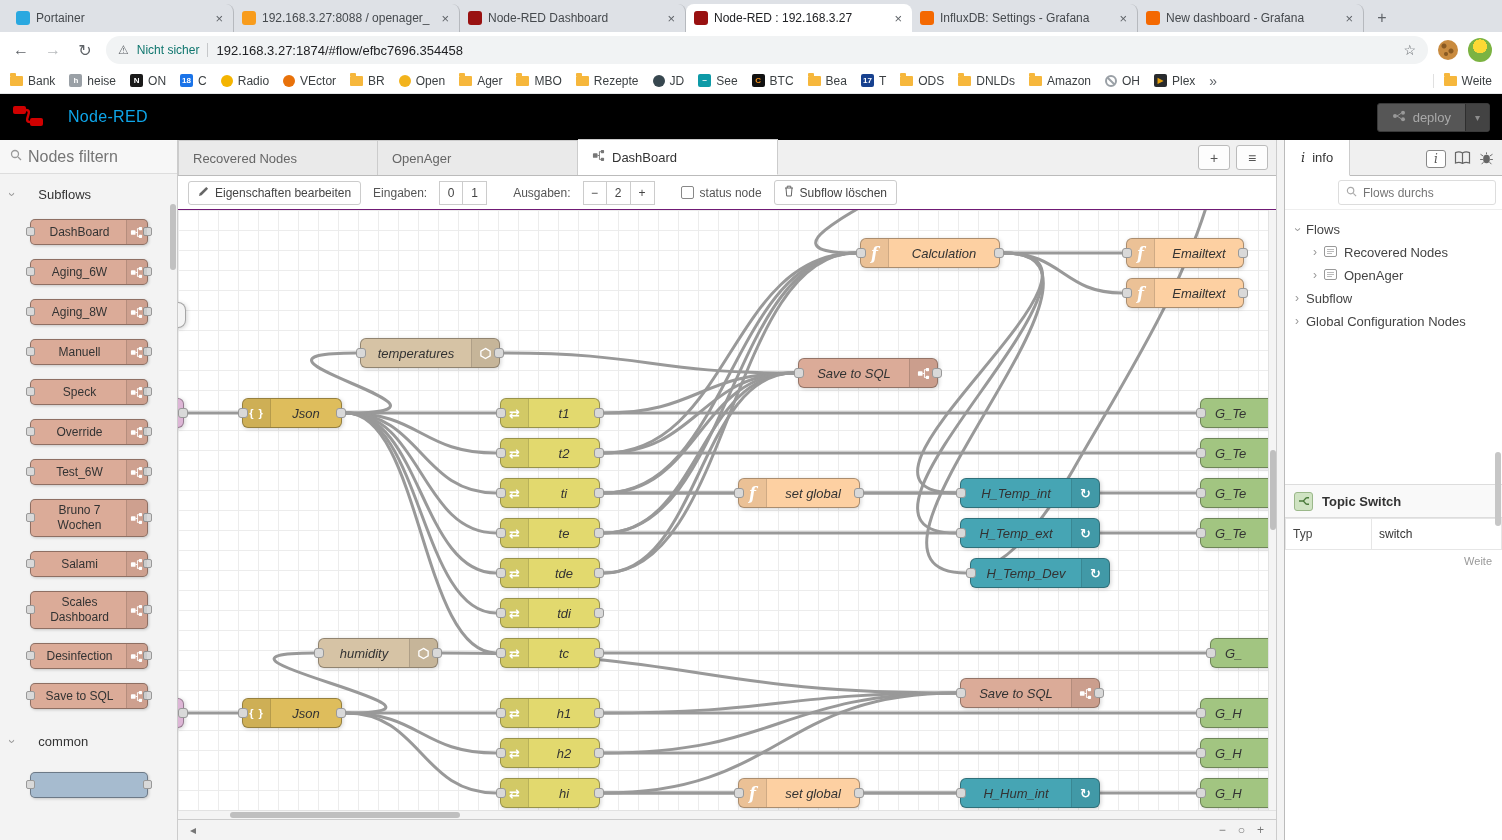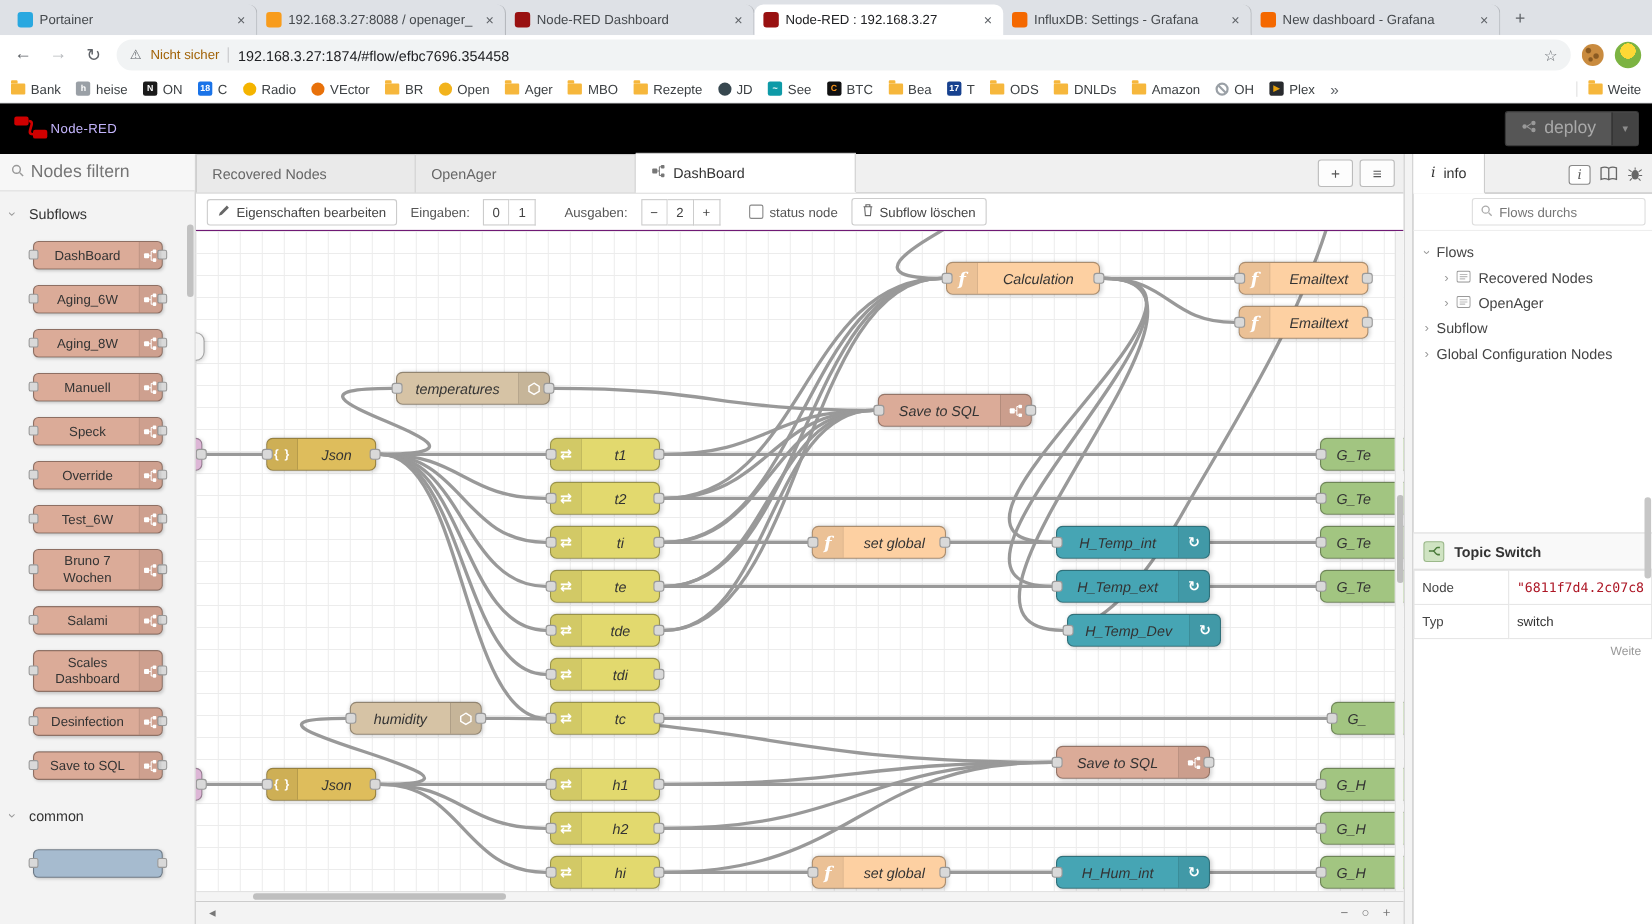--- a/index.html
+++ b/index.html
@@ -12,51 +12,51 @@
   .btab.active{background:#fff;color:#202124}
   .fav{width:14px;height:14px;border-radius:3px;flex:0 0 14px}
   .btitle{flex:1;white-space:nowrap;overflow:hidden;text-overflow:ellipsis}
   .bclose{color:#5f6368;font-size:13px;padding:0 2px}
   .newtab{width:24px;height:24px;margin:0 0 2px 6px;display:flex;align-items:center;justify-content:center;color:#5f6368;font-size:16px;border-radius:50%}
   .addrbar{height:36px;background:#fff;display:flex;align-items:center;gap:10px;padding:0 10px}
   .nav-ic{color:#5f6368;font-size:16px;width:22px;text-align:center}
   .nav-ic.dis{color:#b8bbbe}
   .omnibox{flex:1;height:28px;background:#f1f3f4;border-radius:14px;display:flex;align-items:center;padding:0 12px;gap:8px;font-size:13px;color:#202124}
   .warn{color:#5f6368;font-size:12px}
-  .sec-label{color:#a16207;font-size:12px}
+  .sec-label{color:#0f766e;font-size:12px}
   .omni-sep{width:1px;height:14px;background:#c6c8ca}
   .url{flex:1;white-space:nowrap;overflow:hidden}
   .star{color:#5f6368;font-size:14px}
   .cookie{width:20px;height:20px;border-radius:50%;background:radial-gradient(circle at 30% 30%,#8a5a22 2px,transparent 3px),radial-gradient(circle at 65% 55%,#8a5a22 2px,transparent 3px),radial-gradient(circle at 40% 70%,#8a5a22 1.5px,transparent 2.5px),#c98b3f}
   .avatar{width:24px;height:24px;border-radius:50%;background:radial-gradient(circle at 50% 35%,#fdd835 35%,#7cb342 36%)}
   .bookmarksbar{height:26px;background:#fff;border-bottom:1px solid #e4e6e8;display:flex;align-items:center;gap:14px;padding:0 10px;font-size:12px;color:#3c4043}
   .bm{display:flex;align-items:center;gap:5px;white-space:nowrap}
   .bm-folder,.folder{width:13px;height:10px;background:#f6b73c;border-radius:1px;position:relative;flex:0 0 13px}
   .bm-folder:before,.folder:before{content:"";position:absolute;top:-3px;left:0;width:6px;height:3px;background:#f6b73c;border-radius:1px 1px 0 0}
   .bm-dot{width:12px;height:12px;border-radius:50%}
   .bm-img{width:13px;height:13px;border-radius:2px;display:flex;align-items:center;justify-content:center;font-size:8px;font-weight:bold}
   .bm-ban{width:12px;height:12px;border-radius:50%;border:2px solid #9aa0a6;position:relative}
   .bm-ban:before{content:"";position:absolute;left:-1px;top:3px;width:10px;height:2px;background:#9aa0a6;transform:rotate(45deg)}
   .bm-spacer{flex:1}
   .bm-more{color:#5f6368;font-size:14px}
 
   
   .nrheader{height:46px;background:#000;display:flex;align-items:center;padding:0 12px}
-  .nrtitle{color:#c4b5fd;font-size:12px;margin-left:2px;letter-spacing:.3px}
+  .nrtitle{color:#0ea5e9;font-size:16px;margin-left:24px;letter-spacing:.3px}
   .deploy{margin-left:auto;display:flex;align-items:stretch;background:#565656;border-radius:3px;overflow:hidden;border:1px solid #3a3a3a}
-  .deploy-main{display:flex;align-items:center;gap:7px;padding:6px 14px;color:#a9a9a9;font-size:16px}
+  .deploy-main{display:flex;align-items:center;gap:7px;padding:6px 14px;color:#a9a9a9;font-size:13px}
   .deploy-caret{display:flex;align-items:center;padding:0 9px;background:#434343;color:#8d8d8d;border-left:1px solid #2e2e2e;font-size:10px}
 
   
   .main{display:flex;height:700px}
   .palette{width:178px;background:#f3f3f3;border-right:1px solid #ccc;display:flex;flex-direction:column;position:relative}
   .pal-search{height:34px;background:#f7f7f7;border-bottom:1px solid #ddd;display:flex;align-items:center;gap:6px;padding:0 10px}
   .pal-search input{border:0;background:transparent;outline:none;font-size:16px;color:#777;width:120px;font-family:inherit}
   .pal-scroll{flex:1;overflow:hidden;padding-top:4px}
-  .pal-cat{display:flex;align-items:flex-end;gap:12px;padding:9px 10px;color:#333;font-size:13px}
+  .pal-cat{display:flex;align-items:flex-end;gap:24px;padding:9px 10px;color:#333;font-size:13px}
   .chev{display:inline-block;color:#999;font-size:13px;transform:rotate(90deg)}
   .chev.right{transform:none}
   .pal-list{display:flex;flex-direction:column;align-items:center;gap:14px;padding:8px 0 16px}
   .pal-node{position:relative;width:118px;min-height:26px;background:#dbab98;border:1px solid rgba(0,0,0,.35);border-radius:5px;box-shadow:1px 1px 3px rgba(0,0,0,.18);display:flex;align-items:center;justify-content:center;text-align:center;font-size:12px;color:#333;padding:3px 26px 3px 8px;line-height:1.25}
   .pal-icon{position:absolute;right:0;top:0;bottom:0;width:21px;background:rgba(0,0,0,.06);border-left:1px solid rgba(0,0,0,.12);border-radius:0 4px 4px 0;display:flex;align-items:center;justify-content:center}
   .pport{position:absolute;width:9px;height:9px;background:#d9d9d9;border:1px solid #999;border-radius:2px;top:50%;margin-top:-5px}
   .pport.l{left:-5px}.pport.r{right:-5px}
   .pal-node.partial{margin:14px auto 0;width:118px;height:26px;padding:0}
   .pal-vscroll{position:absolute;right:1px;top:64px;width:6px;height:66px;background:#c1c1c1;border-radius:3px}
 
@@ -921,24 +921,20 @@
           <svg width="12" height="12" viewBox="0 0 12 12">
             <path d="M1 6 H4.6 M4.6 6 C6.8 6 6.8 2.8 9 2.8 H11 M4.6 6 C6.8 6 6.8 9.2 9 9.2 H11" fill="none" stroke="#4a7a3a" stroke-width="1.4"></path>
           </svg>
         </span>
       <span>Topic Switch</span>
     </div>
 
     <table class="info-table">
         <tbody>
           <tr>
-            <td class="k">Node</td>
-            <td class="val-red">"6811f7d4.2c07c8</td>
-          </tr>
-          <tr>
             <td class="k">Typ</td>
             <td>switch</td>
           </tr>
         </tbody>
       </table>
 
     <div class="sb-more">Weite</div>
 
     <div class="sb-vscroll"></div>
   </div>

